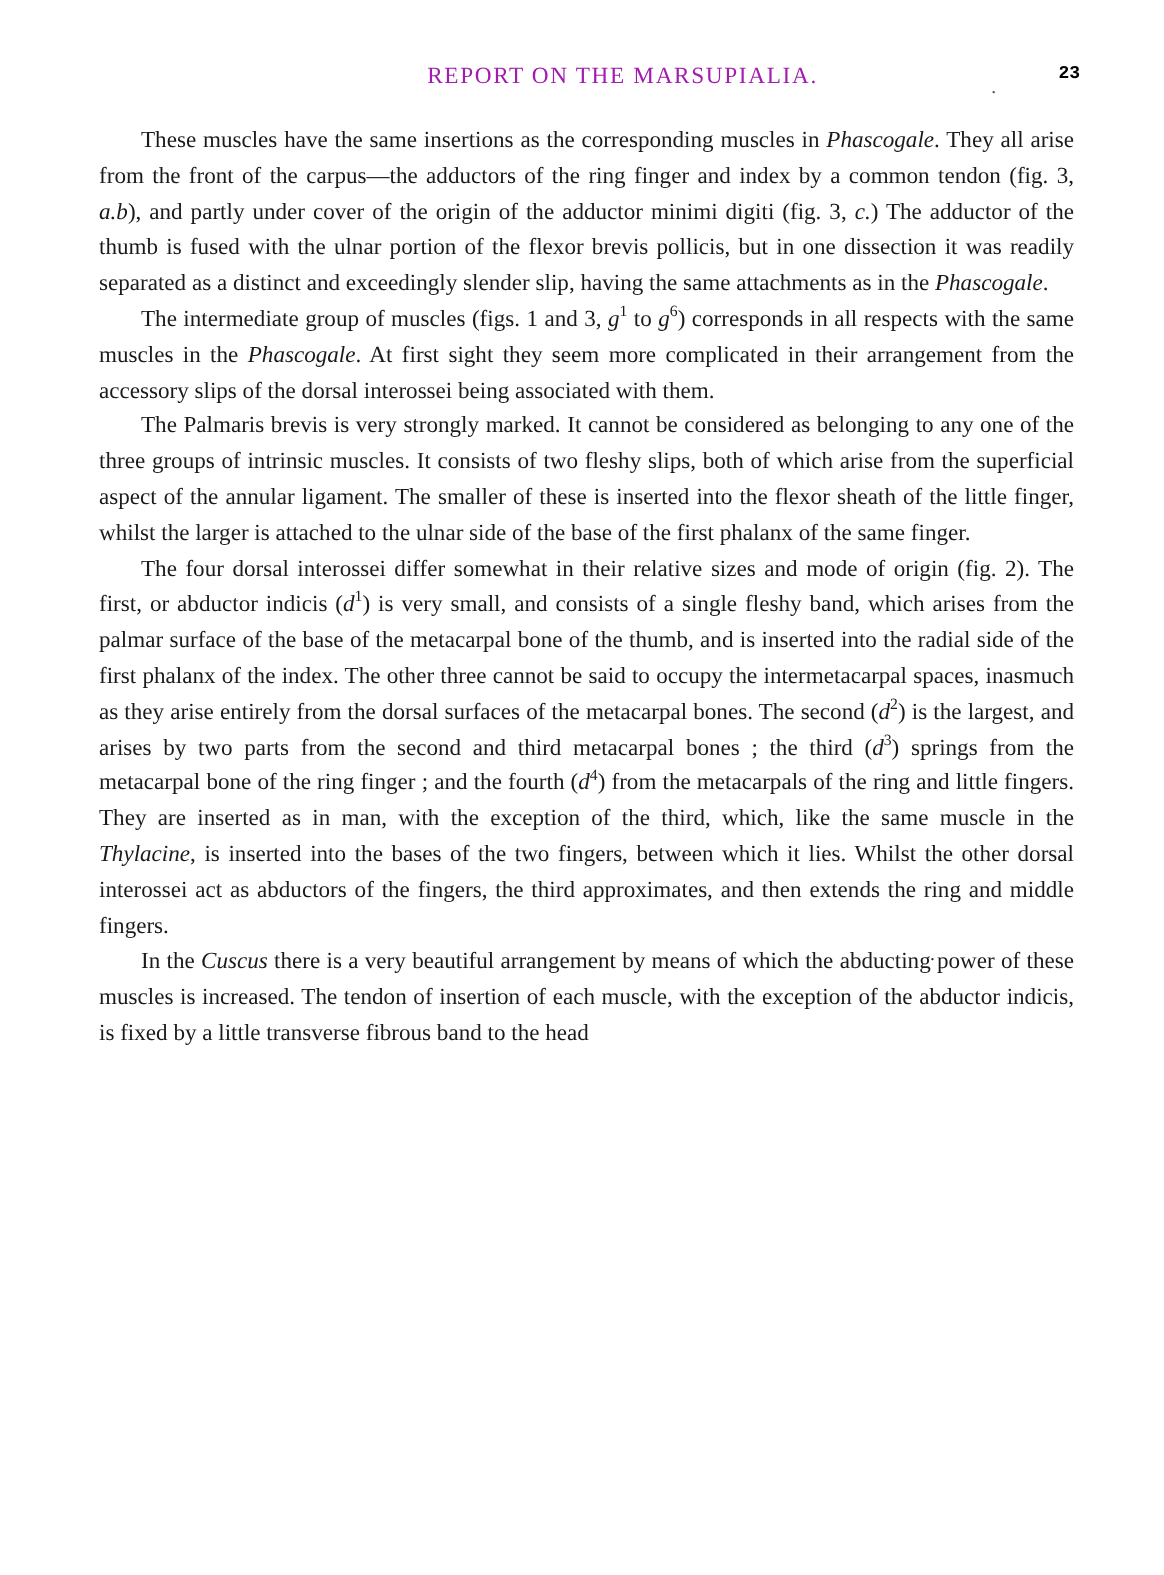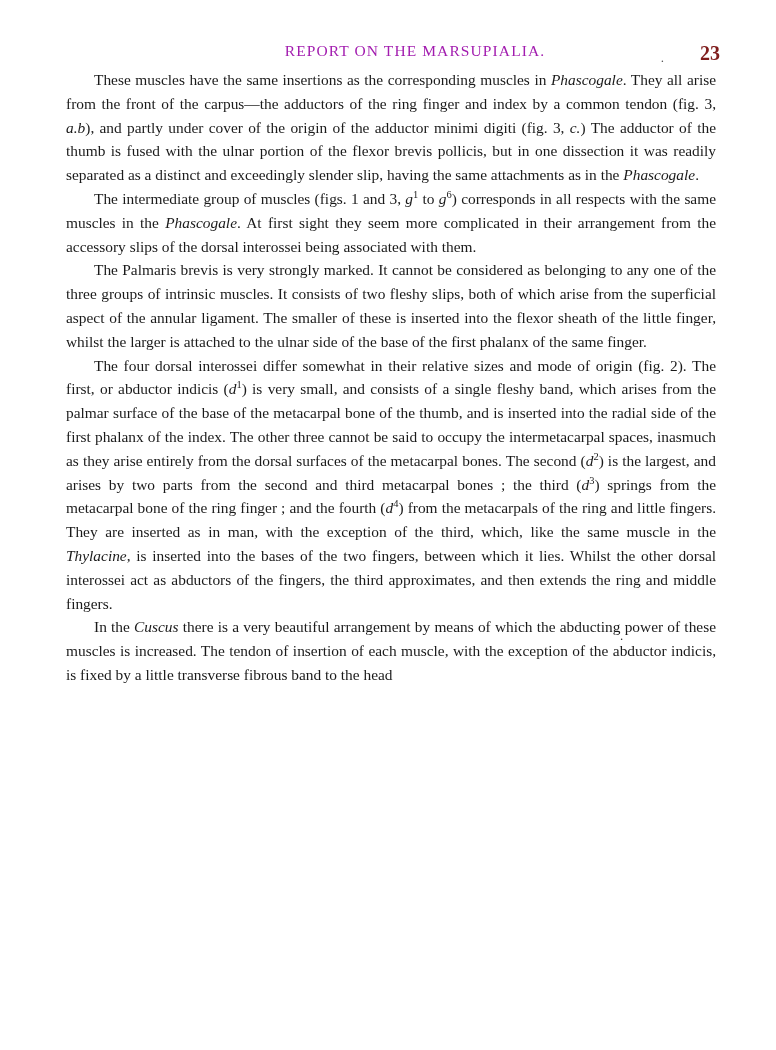--- a/index.html
+++ b/index.html
@@ -38,34 +38,35 @@
     letter-spacing: 1.1px;
     font-variant: small-caps;
     text-transform: uppercase;
     color: #a21caf;
     margin-left: 27px;
   }
   .page-number {
     position: absolute;
     right: 56px;
     top: 0;
-    font-size: 20px;
+    font-size: 12px;
     font-weight: bold;
-    color: #7f1d1d;
+    color: #000000;
+    font-family: Liberation Mono, monospace;
   }
   .page-number-dot {
     position: absolute;
     right: 112px;
     top: 8px;
     font-size: 13px;
     color: #555;
   }
   .body-text {
     position: absolute;
-    top: 68px;
+    top: 82px;
     left: 66px;
     width: 650px;
     font-size: 15.4px;
     line-height: 1.545;
     text-align: justify;
     text-justify: inter-word;
   }
   .para {
     margin: 0 0 0 0;
     text-indent: 28px;

